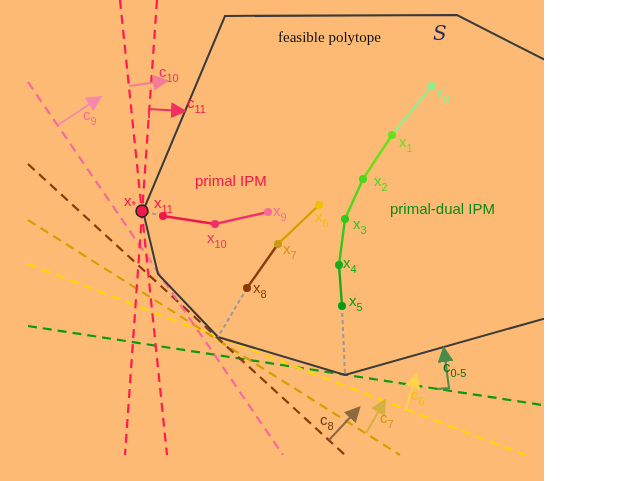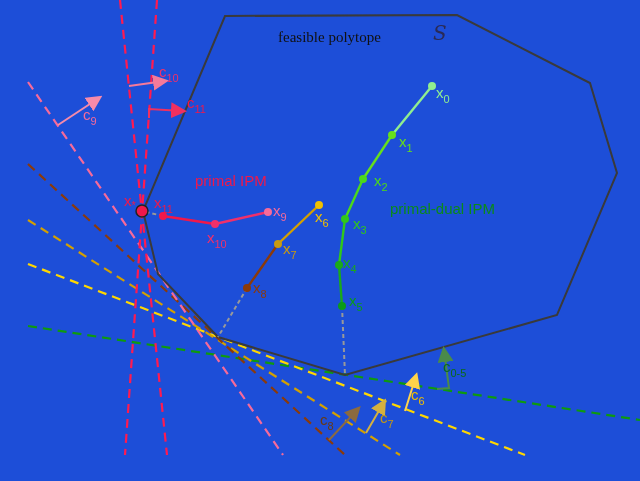--- a/index.html
+++ b/index.html
@@ -1,16 +1,16 @@
 <!DOCTYPE html>
 <html><head>
 <meta charset="utf-8">
 <style>
   html, body { margin: 0; padding: 0; background: #ffffff; }
-  #stage { position: relative; width: 640px; height: 481px; overflow: hidden; background: #1d4ed8; }
+  #stage { position: relative; width: 544px; height: 481px; overflow: hidden; background: #fdba74; }
   svg { position: absolute; left: 0; top: 0; }
   .lbl { font-family: "Liberation Sans", sans-serif; font-size: 15px; }
   .sub { font-size: 11px; }
   .serif { font-family: "Liberation Serif", serif; font-size: 15px; fill: #111; }
   .script { font-family: "DejaVu Serif", serif; font-style: italic; font-size: 20px; fill: #2a2a55; }
 </style>
 </head>
 <body>
 
 <div id="stage">

